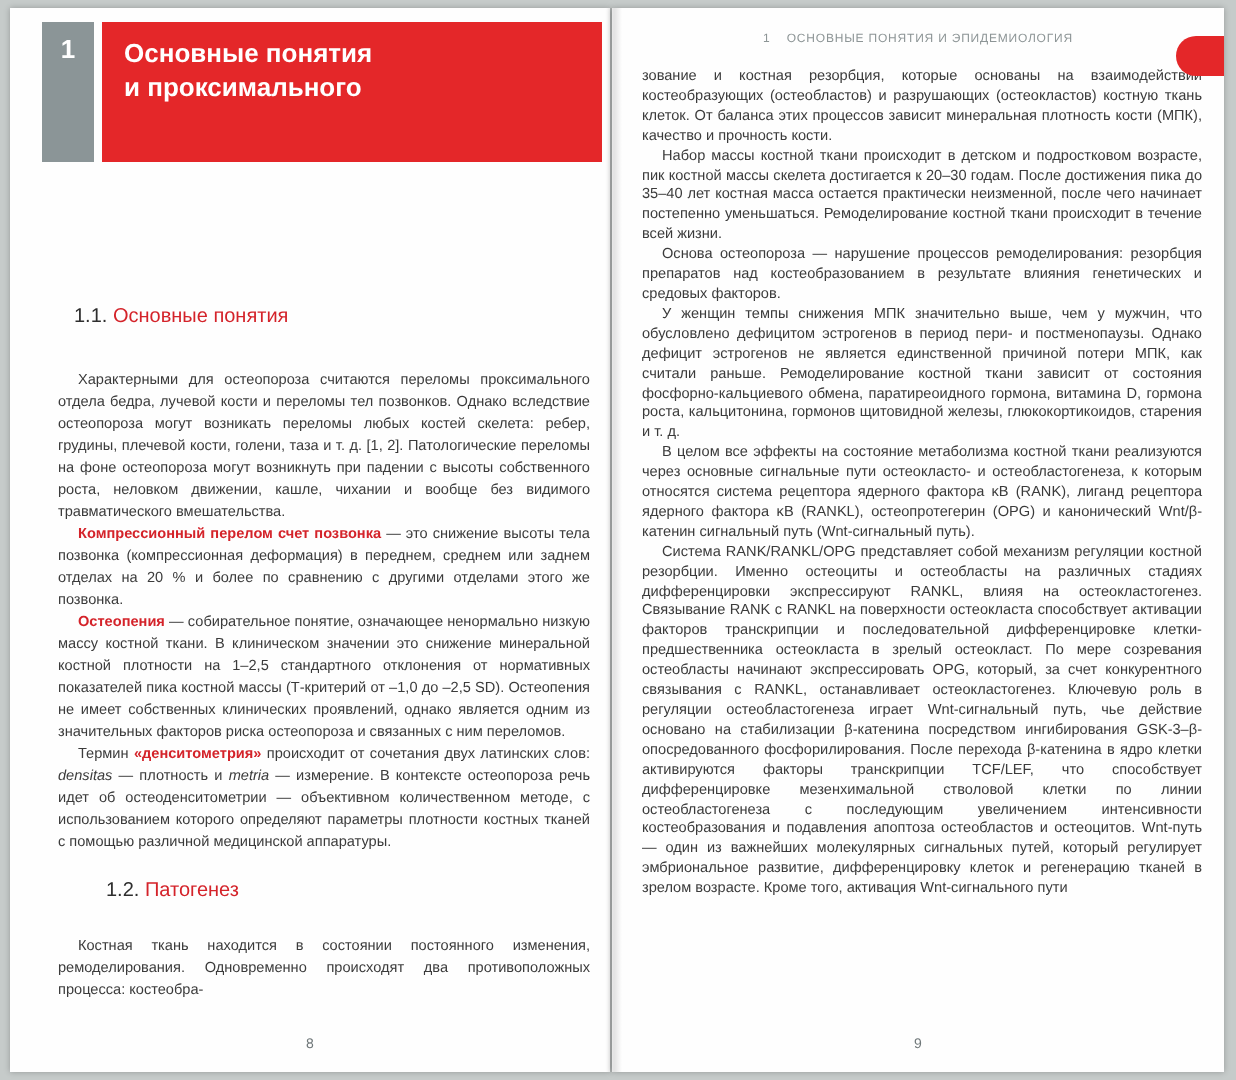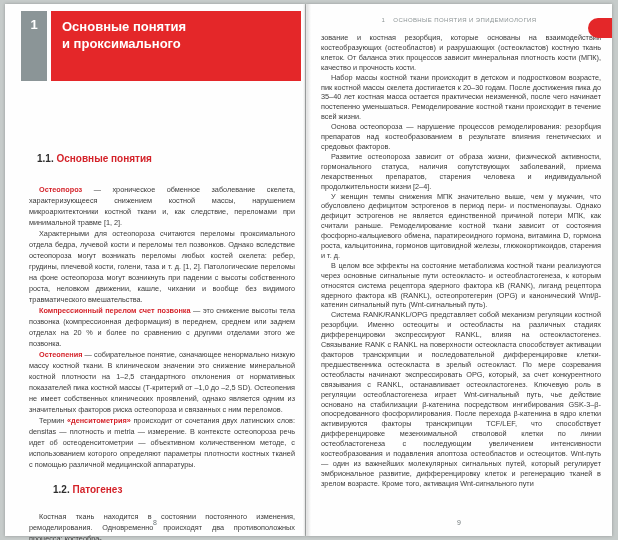--- a/index.html
+++ b/index.html
@@ -31,33 +31,33 @@
     text-align:center;padding-top:6px;box-sizing:border-box;
   }
   .title-box{
     flex:1;height:70px;background:#e42729;color:#fff;
     font-weight:bold;font-size:13px;line-height:16.5px;
     padding:8px 11px;box-sizing:border-box;
   }
   .content{padding:0 10px 0 24px;}
   .section-heading{
     margin:72px 0 20px 8px;
-    font-size:10px;font-weight:bold;color:#2e2e2e;
+    font-size:10px;font-weight:normal;color:#2e2e2e;
   }
   .section-heading .sec-title{color:#d4232a;}
   .section-heading.second{margin-top:14px;margin-bottom:16px;margin-left:24px;}
 
   .body-para{
     margin:0;font-size:7.3px;line-height:11px;color:#3b3b3b;
     text-align:justify;text-indent:10px;
   }
   .page-right .body-para{line-height:9.9px;}
   .body-para.no-indent{text-indent:0;}
   .kw{color:#d4232a;font-weight:bold;}
-  .lat{}
+  .lat{font-style:italic;}
 
   .page-num{
     position:absolute;bottom:10px;left:0;width:100%;
     text-align:center;font-size:7px;color:#6f7779;
   }
 
   
   .running-header{
     margin-top:13px;text-align:center;
     font-size:6px;color:#8d9596;letter-spacing:0.4px;
@@ -83,21 +83,20 @@
         <div>Основные понятия</div>
         <div>и проксимального</div>
       </div>
     </div>
     <div class="content">
       <h2 class="section-heading">
         <span class="sec-num">1.1.</span>
         <span class="sec-title">Основные понятия</span>
       </h2>
       <div>
-          <p class="body-para"><span class="kw">Остеопороз</span><span> — хроническое обменное заболевание скелета, характеризующееся снижением костной массы, нарушением микроархитектоники костной ткани и, как следствие, переломами при минимальной травме [1, 2].</span></p>
           <p class="body-para"><span>Характерными для остеопороза считаются переломы проксимального отдела бедра, лучевой кости и переломы тел позвонков. Однако вследствие остеопороза могут возникать переломы любых костей скелета: ребер, грудины, плечевой кости, голени, таза и т. д. [1, 2]. Патологические переломы на фоне остеопороза могут возникнуть при падении с высоты собственного роста, неловком движении, кашле, чихании и вообще без видимого травматического вмешательства.</span></p>
           <p class="body-para"><span class="kw">Компрессионный перелом счет позвонка</span><span> — это снижение высоты тела позвонка (компрессионная деформация) в переднем, среднем или заднем отделах на 20 % и более по сравнению с другими отделами этого же позвонка.</span></p>
           <p class="body-para"><span class="kw">Остеопения</span><span> — собирательное понятие, означающее ненормально низкую массу костной ткани. В клиническом значении это снижение минеральной костной плотности на 1–2,5 стандартного отклонения от нормативных показателей пика костной массы (Т-критерий от –1,0 до –2,5 SD). Остеопения не имеет собственных клинических проявлений, однако является одним из значительных факторов риска остеопороза и связанных с ним переломов.</span></p>
           <p class="body-para"><span>Термин </span><span class="kw">«денситометрия»</span><span> происходит от сочетания двух латинских слов: </span><span class="lat">densitas</span><span> — плотность и </span><span class="lat">metria</span><span> — измерение. В контексте остеопороза речь идет об остеоденситометрии — объективном количественном методе, с использованием которого определяют параметры плотности костных тканей с помощью различной медицинской аппаратуры.</span></p>
         </div>
       <h2 class="section-heading second">
         <span class="sec-num">1.2.</span>
         <span class="sec-title">Патогенез</span>
       </h2>
       <div>
@@ -110,21 +109,20 @@
   <div class="page page-right">
     <div class="running-header">
       <span class="rh-num">1</span>
       <span>ОСНОВНЫЕ ПОНЯТИЯ И ЭПИДЕМИОЛОГИЯ</span>
     </div>
     <div class="red-tab"></div>
     <div class="content">
         <p class="body-para no-indent"><span>зование и костная резорбция, которые основаны на взаимодействии костеобразующих (остеобластов) и разрушающих (остеокластов) костную ткань клеток. От баланса этих процессов зависит минеральная плотность кости (МПК), качество и прочность кости.</span></p>
         <p class="body-para"><span>Набор массы костной ткани происходит в детском и подростковом возрасте, пик костной массы скелета достигается к 20–30 годам. После достижения пика до 35–40 лет костная масса остается практически неизменной, после чего начинает постепенно уменьшаться. Ремоделирование костной ткани происходит в течение всей жизни.</span></p>
         <p class="body-para"><span>Основа остеопороза — нарушение процессов ремоделирования: резорбция препаратов над костеобразованием в результате влияния генетических и средовых факторов.</span></p>
-        <p class="body-para"><span>Развитие остеопороза зависит от образа жизни, физической активности, гормонального статуса, наличия сопутствующих заболеваний, приема лекарственных препаратов, старения человека и индивидуальной продолжительности жизни [2–4].</span></p>
         <p class="body-para"><span>У женщин темпы снижения МПК значительно выше, чем у мужчин, что обусловлено дефицитом эстрогенов в период пери- и постменопаузы. Однако дефицит эстрогенов не является единственной причиной потери МПК, как считали раньше. Ремоделирование костной ткани зависит от состояния фосфорно-кальциевого обмена, паратиреоидного гормона, витамина D, гормона роста, кальцитонина, гормонов щитовидной железы, глюкокортикоидов, старения и т. д.</span></p>
         <p class="body-para"><span>В целом все эффекты на состояние метаболизма костной ткани реализуются через основные сигнальные пути остеокласто- и остеобластогенеза, к которым относятся система рецептора ядерного фактора κB (RANK), лиганд рецептора ядерного фактора κB (RANKL), остеопротегерин (OPG) и канонический Wnt/β-катенин сигнальный путь (Wnt-сигнальный путь).</span></p>
         <p class="body-para"><span>Система RANK/RANKL/OPG представляет собой механизм регуляции костной резорбции. Именно остеоциты и остеобласты на различных стадиях дифференцировки экспрессируют RANKL, влияя на остеокластогенез. Связывание RANK с RANKL на поверхности остеокласта способствует активации факторов транскрипции и последовательной дифференцировке клетки-предшественника остеокласта в зрелый остеокласт. По мере созревания остеобласты начинают экспрессировать OPG, который, за счет конкурентного связывания с RANKL, останавливает остеокластогенез. Ключевую роль в регуляции остеобластогенеза играет Wnt-сигнальный путь, чье действие основано на стабилизации β-катенина посредством ингибирования GSK-3–β-опосредованного фосфорилирования. После перехода β-катенина в ядро клетки активируются факторы транскрипции TCF/LEF, что способствует дифференцировке мезенхимальной стволовой клетки по линии остеобластогенеза с последующим увеличением интенсивности костеобразования и подавления апоптоза остеобластов и остеоцитов. Wnt-путь — один из важнейших молекулярных сигнальных путей, который регулирует эмбриональное развитие, дифференцировку клеток и регенерацию тканей в зрелом возрасте. Кроме того, активация Wnt-сигнального пути</span></p>
       </div>
     <div class="page-num">9</div>
   </div>
 
   <div class="spine"></div>
 </div>
 

